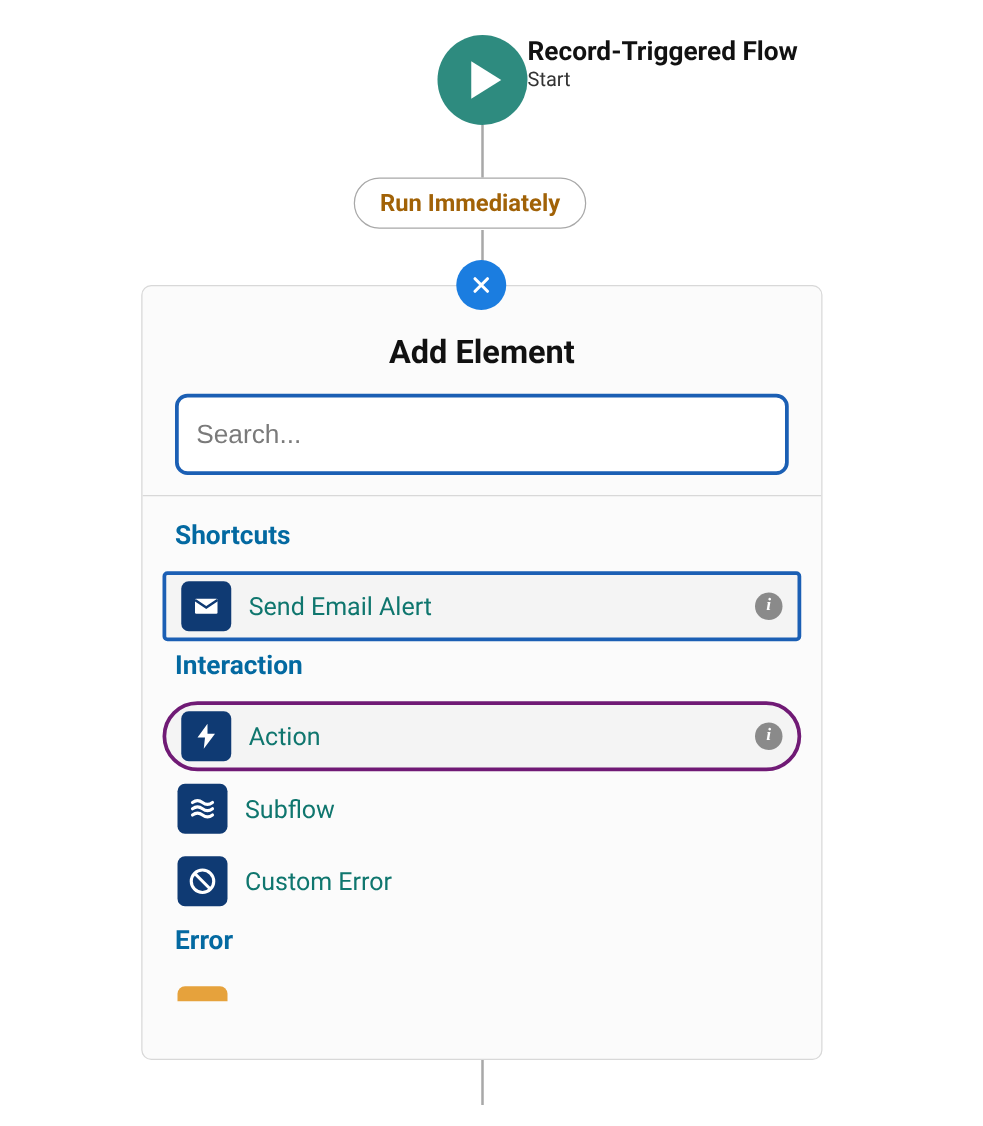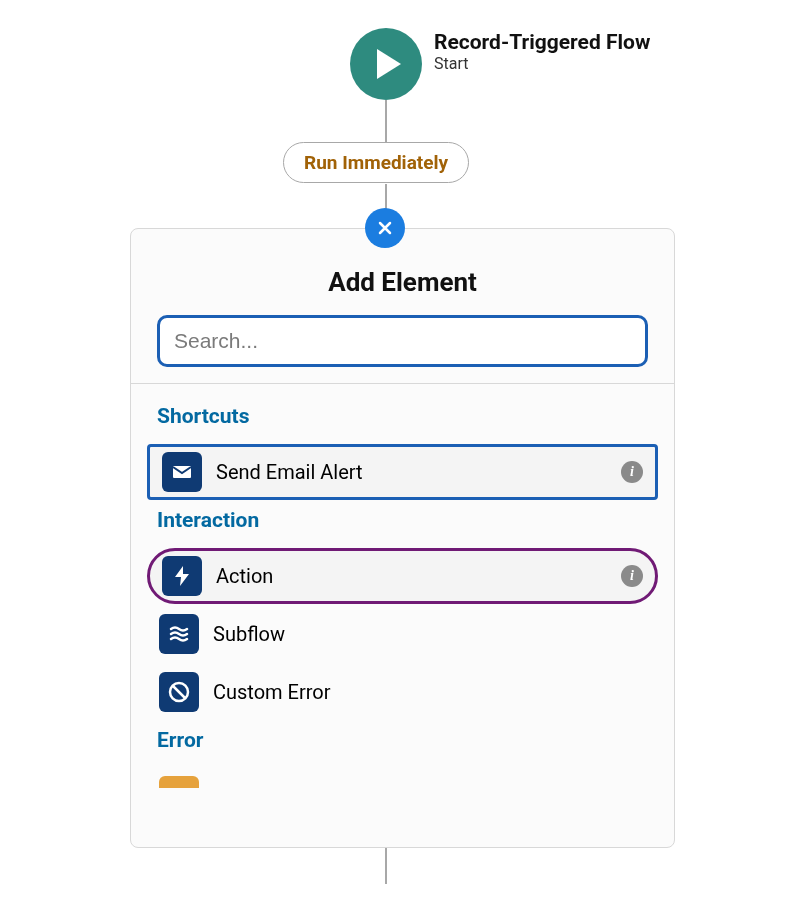--- a/index.html
+++ b/index.html
@@ -11,21 +11,21 @@
       position: relative;
     }
 
     
     .flow-header {
       position: absolute;
       top: 28px;
       left: 350px;
       display: flex;
       align-items: flex-start;
-      gap: 12px;
+      gap: 0;
     }
     .start-circle {
       width: 72px;
       height: 72px;
       border-radius: 50%;
       background: #2e8b7f;
       display: flex;
       align-items: center;
       justify-content: center;
     }
@@ -100,21 +100,21 @@
     }
     .close-btn svg {
       width: 20px;
       height: 20px;
     }
 
     
     .panel {
       position: absolute;
       top: 228px;
-      left: 130px;
+      left: 113px;
       width: 545px;
       height: 620px;
       background: #fbfbfb;
       border: 1px solid #d8d8d8;
       border-radius: 8px;
       overflow: hidden;
       z-index: 5;
     }
 
     .panel-header {
@@ -125,21 +125,21 @@
       font-size: 26px;
       font-weight: 700;
       color: #111;
     }
 
     .search-wrap {
       padding: 0 26px 16px 26px;
     }
     .search-input {
       width: 100%;
-      height: 52px;
+      height: 65px;
       border: 3px solid #1b5fb4;
       border-radius: 10px;
       font-size: 21px;
       padding: 0 14px;
       background: #fff;
       color: #222;
     }
     .search-input::placeholder {
       color: #7a7a7a;
     }
@@ -187,21 +187,21 @@
       align-items: center;
       justify-content: center;
       flex-shrink: 0;
     }
     .el-icon.navy { background: #0f3a73; }
     .el-icon svg { width: 24px; height: 24px; }
 
     .el-label {
       flex: 1;
       font-size: 20px;
-      color: #000000;
+      color: #0f766e;
     }
 
     .info-badge {
       width: 22px;
       height: 22px;
       border-radius: 50%;
       background: #8a8a8a;
       display: flex;
       align-items: center;
       justify-content: center;

